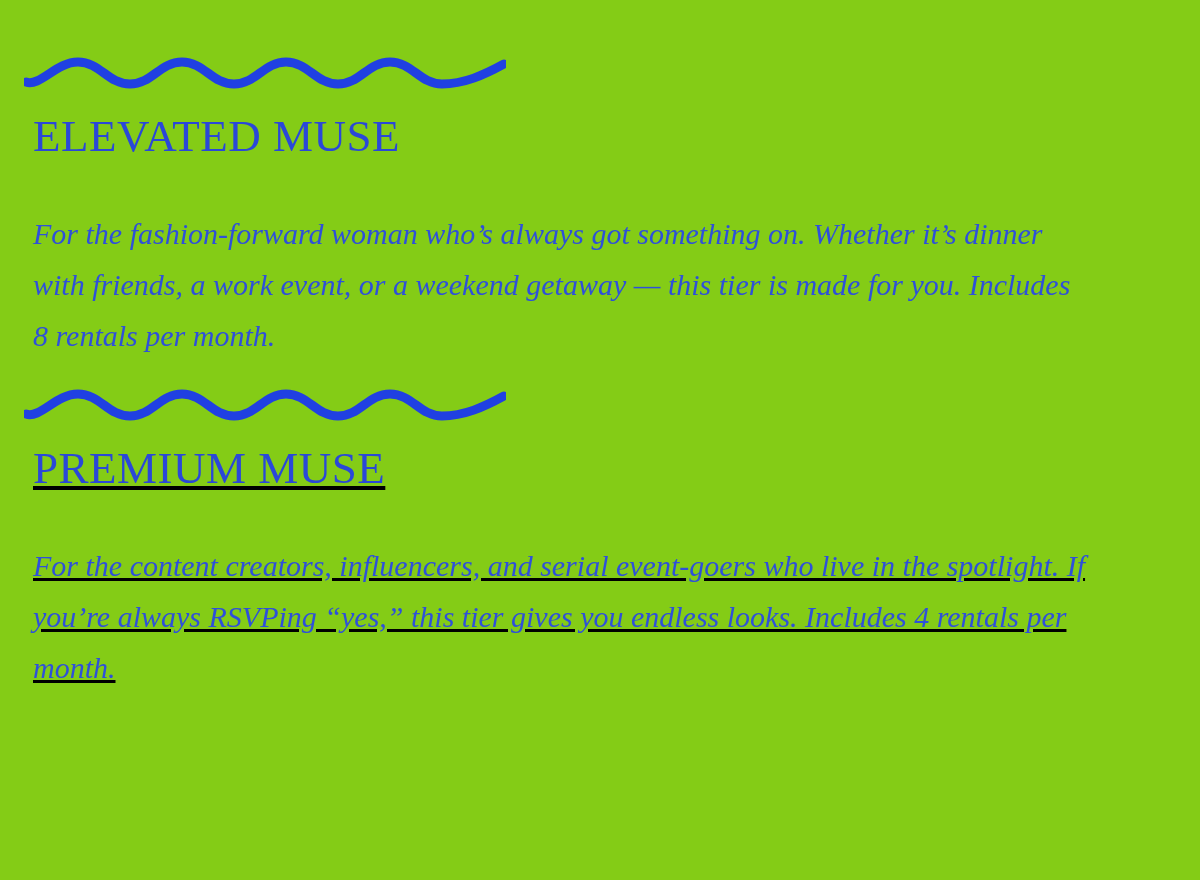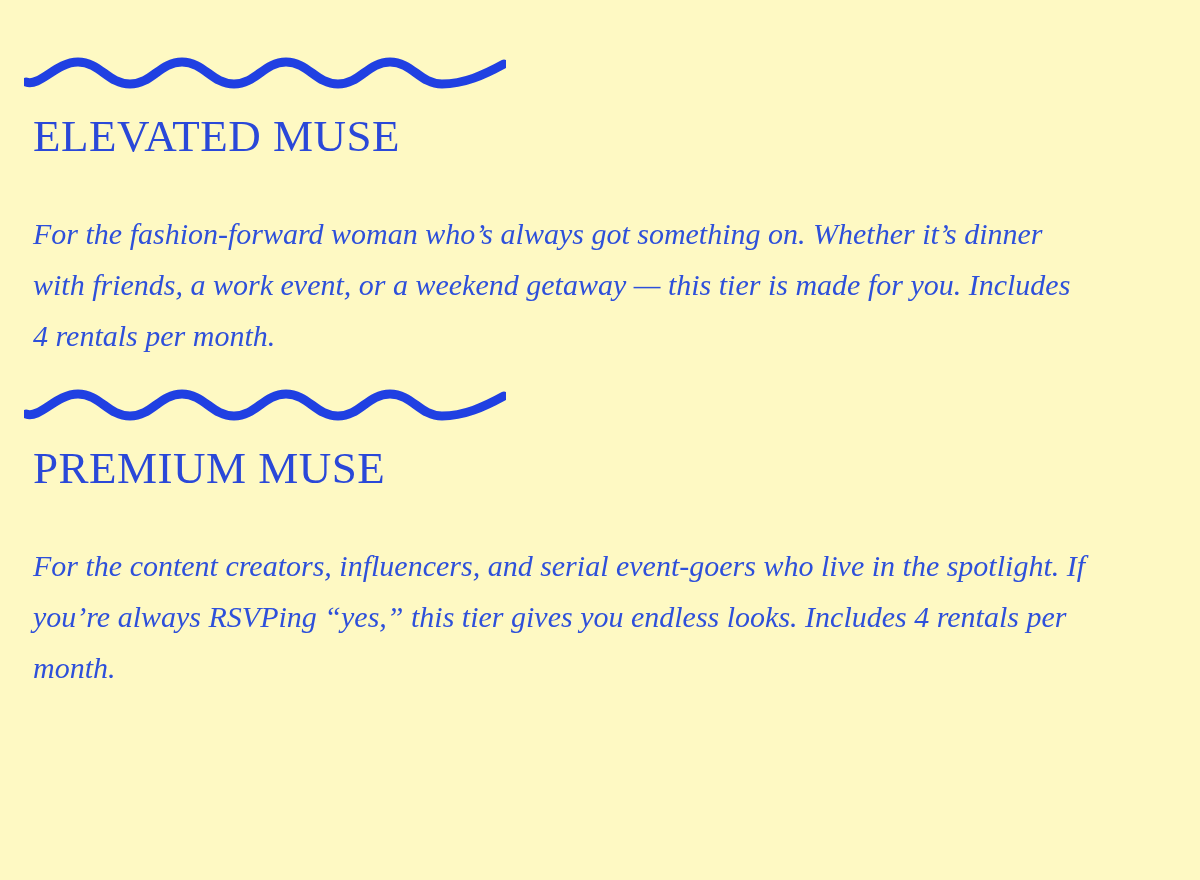--- a/index.html
+++ b/index.html
@@ -3,31 +3,31 @@
 <meta charset="utf-8">
 <style>
   * { margin: 0; padding: 0; box-sizing: border-box; }
   html, body { width: 1200px; height: 880px; }
   body { font-family: "Liberation Serif", serif; }
 
   .page {
     position: relative;
     width: 1200px;
     height: 880px;
-    background: #fef9c3;
+    background: #84cc16;
     overflow: hidden;
   }
 
   .tier {
     position: absolute;
     left: 24px;
     right: 24px;
   }
   .tier--elevated { top: 55px; }
-  .tier--premium  { top: 387px; }
+  .tier--premium  { top: 387px; text-decoration: underline; }
 
   .squiggle {
     display: block;
     width: 482px;
     height: 36px;
   }
 
   .tier-title {
     margin: 21px 0 0 9px;
     font-family: "Liberation Serif", serif;
@@ -63,21 +63,21 @@
                C 180 7, 188 29, 210 29
                C 232 29, 240 7, 262 7
                C 284 7, 292 29, 314 29
                C 336 29, 344 7, 366 7
                C 388 7, 396 29, 418 29
                C 440 29, 460 20, 480 9" stroke="#2040E2" stroke-width="9" stroke-linecap="round" fill="none"></path>
     </svg>
     <h2 class="tier-title">ELEVATED MUSE</h2>
     <p class="tier-desc">For the fashion-forward woman who’s always got something on. Whether it’s dinner
 with friends, a work event, or a weekend getaway — this tier is made for you. Includes
-4 rentals per month.</p>
+8 rentals per month.</p>
   </section>
 
   <section class="tier tier--premium">
     <svg class="squiggle" viewBox="0 0 482 36" fill="none" xmlns="http://www.w3.org/2000/svg">
       <path d="M 2 27
                C 16 32, 32 7, 54 7
                C 76 7, 84 29, 106 29
                C 128 29, 136 7, 158 7
                C 180 7, 188 29, 210 29
                C 232 29, 240 7, 262 7

